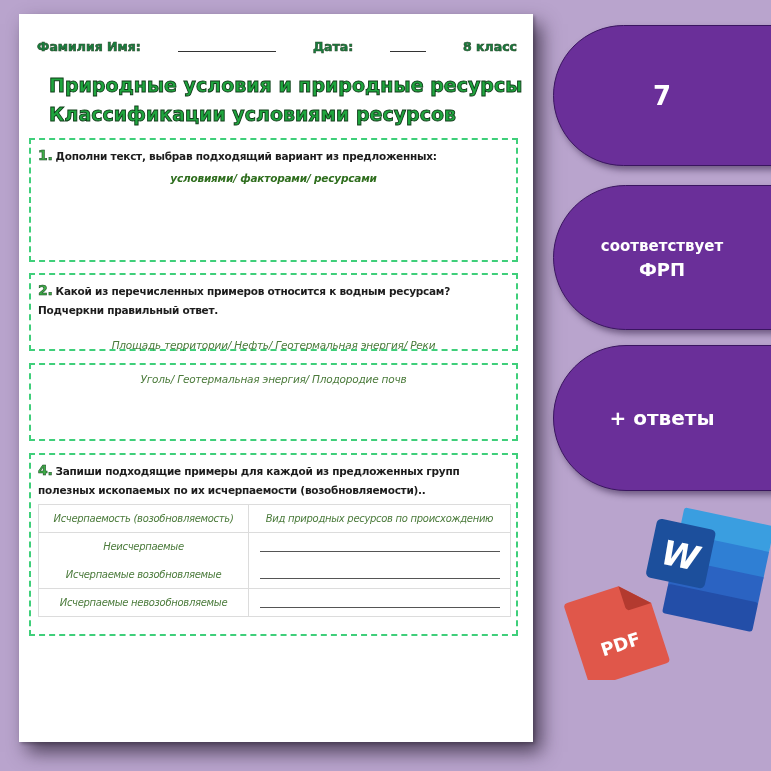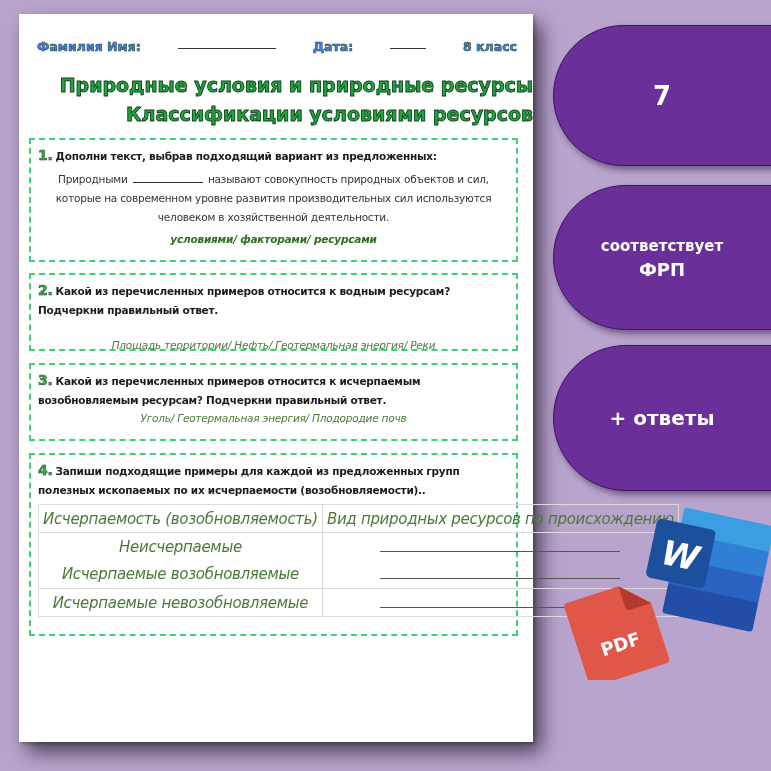--- a/index.html
+++ b/index.html
@@ -15,29 +15,29 @@
     width: 514px; height: 728px;
     background: #ffffff;
     box-shadow: 8px 10px 18px rgba(40,30,50,0.75), 2px 2px 3px rgba(0,0,0,0.25);
   }
   .header-line {
     position: absolute;
     left: 18px; top: 25px; width: 480px;
     font-family: "DejaVu Sans", sans-serif;
     font-weight: bold;
     font-size: 12.5px;
-    color: #3b82f6;
+    color: #15803d;
     -webkit-text-stroke: 0.6px #2f4a2f;
     white-space: nowrap;
-    display: flex; align-items: flex-start; gap: 32px;
+    display: flex; align-items: center; gap: 32px;
   }
   .header-line .blank { display: inline-block; border-bottom: 1.5px solid #333; margin: 0 5px; height: 10px; }
   .title {
     position: absolute; left: 0; width: 514px;
-    text-align: right;
+    text-align: left;
     font-family: "DejaVu Sans", sans-serif;
     font-weight: bold;
     color: #1fa63e;
     -webkit-text-stroke: 0.9px #0f3a18;
     white-space: nowrap;
     padding-left: 30px;
   }
   .title1 { top: 60px; font-size: 19px; }
   .title2 { top: 89px; font-size: 19px; }
 
@@ -70,21 +70,21 @@
   #task2 { top: 259px; height: 78px; }
   #task2 .opts { margin-top: 19px; }
   #task3 { top: 349px; height: 78px; }
   #task3 .opts { margin-top: 2px; }
   #task4 { top: 439px; height: 183px; }
   #task5 { top: 633px; height: 76px; }
   #task5 .opts { margin-top: 5px; }
 
   table.grid {
     margin-top: 4px; width: 473px; border-collapse: collapse;
-    font-style: italic; font-size: 15px; color: #4a7a3a;
+    font-style: italic; font-size: 10px; color: #4a7a3a;
     letter-spacing: -0.3px;
   }
   table.grid td {
     border: 1px solid #dcdcdc; height: 28px; text-align: center; vertical-align: middle;
     padding: 0 4px; white-space: nowrap;
   }
   table.grid td.c1 { width: 210px; }
   table.grid td.noborder-b { border-bottom: none; }
   table.grid td.noborder-t { border-top: none; }
   .line { display: inline-block; width: 240px; border-bottom: 1px solid #555; height: 12px; }
@@ -124,39 +124,31 @@
     <span>8 класс</span>
   </div>
 
   <div class="title title1">Природные условия и природные ресурсы</div>
   <div class="title title2">Классификации условиями ресурсов</div>
 
   <div class="task" id="task1">
     <div class="q">
       <span class="num">1.</span><span>Дополни текст, выбрав подходящий вариант из предложенных:</span>
     </div>
-    <div class="body">
-      <span>Природными</span>
-      <span class="blank"></span>
-      <span>называют совокупность природных объектов и сил, которые на современном уровне развития производительных сил используются человеком в хозяйственной деятельности.</span>
-    </div>
     <div class="opts">условиями/ факторами/ ресурсами</div>
   </div>
 
   <div class="task" id="task2">
     <div class="q">
       <span class="num">2.</span><span>Какой из перечисленных примеров относится к водным ресурсам? Подчеркни правильный ответ.</span>
     </div>
     <div class="opts">Площадь территории/ Нефть/ Геотермальная энергия/ Реки</div>
   </div>
 
   <div class="task" id="task3">
-    <div class="q">
-      <span class="num">3.</span><span>Какой из перечисленных примеров относится к исчерпаемым возобновляемым ресурсам? Подчеркни правильный ответ.</span>
-    </div>
     <div class="opts">Уголь/ Геотермальная энергия/ Плодородие почв</div>
   </div>
 
   <div class="task" id="task4">
     <div class="q">
       <span class="num">4.</span><span>Запиши подходящие примеры для каждой из предложенных групп полезных ископаемых по их исчерпаемости (возобновляемости)..</span>
     </div>
     <table class="grid">
       <tbody>
           <tr>

